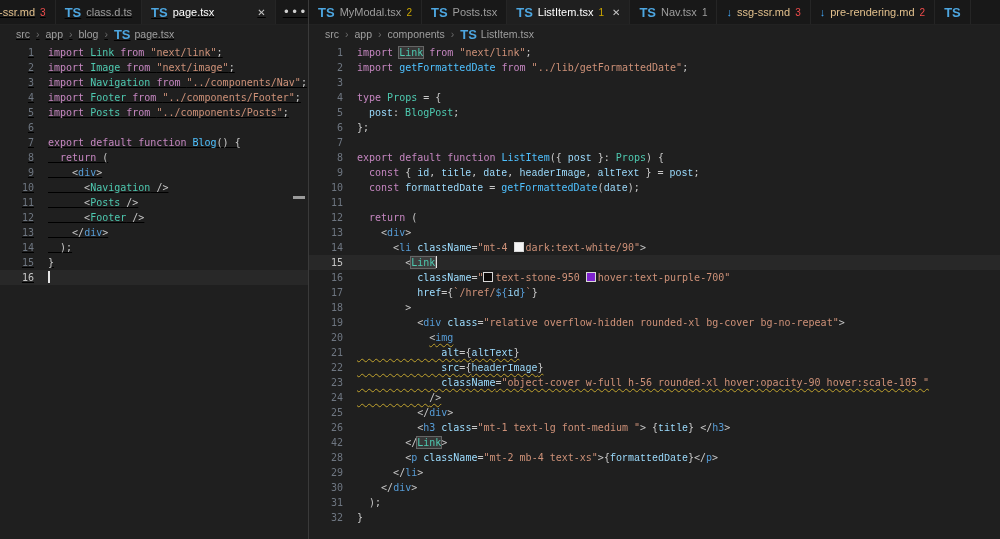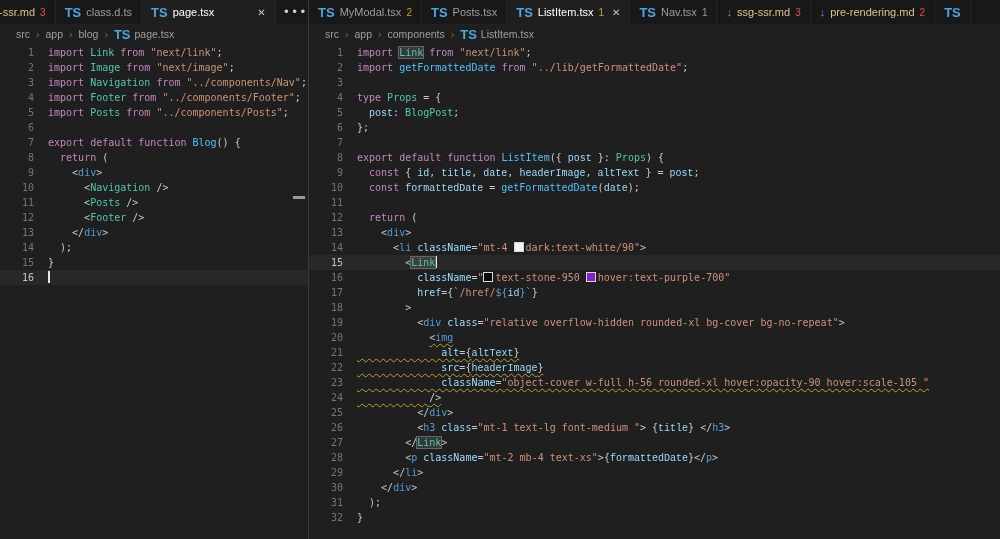--- a/index.html
+++ b/index.html
@@ -1,19 +1,19 @@
 <!DOCTYPE html>
 <html><head>
 <meta charset="utf-8">
 <style>
   html,body{margin:0;padding:0;background:#141414;}
   .window{position:relative;width:1000px;height:539px;background:#1f1f1f;display:flex;overflow:hidden;
           font-family:"DejaVu Sans Mono",monospace;}
   .group{display:flex;flex-direction:column;overflow:hidden;position:relative;background:#1f1f1f;}
-  .group.left{width:308px;flex:none;}
+  .group.left{width:308px;flex:none;text-decoration:underline;}
   .group.right{flex:1;}
   .divider{width:1px;background:#3a3a3a;flex:none;cursor:col-resize;}
 
   
   .tabbar{height:24px;flex:none;display:flex;align-items:stretch;background:#181818;
           border-bottom:1px solid #222;overflow:hidden;}
   .tab{display:flex;align-items:center;gap:5px;padding:0 9px;background:#181818;color:#9d9d9d;
        font-family:"Liberation Sans",sans-serif;font-size:11px;border-right:1px solid #252525;
        white-space:nowrap;cursor:pointer;}
   .tab.active{background:#1f1f1f;color:#ffffff;}
@@ -177,21 +177,21 @@
         <div class="cl"><span class="ln">17</span><span class="code"><span class="p">          </span><span class="a">href</span><span class="p">={</span><span class="s">`/href/</span><span class="t">${</span><span class="v">id</span><span class="t">}</span><span class="s">`</span><span class="p">}</span></span></div>
         <div class="cl"><span class="ln">18</span><span class="code"><span class="p">        &gt;</span></span></div>
         <div class="cl"><span class="ln">19</span><span class="code"><span class="p">          &lt;</span><span class="t">div</span><span class="p"> </span><span class="a">class</span><span class="p">=</span><span class="s">"relative overflow-hidden rounded-xl bg-cover bg-no-repeat"</span><span class="p">&gt;</span></span></div>
         <div class="cl"><span class="ln">20</span><span class="code"><span class="p">            </span><span class="p w">&lt;</span><span class="t w">img</span></span></div>
         <div class="cl"><span class="ln">21</span><span class="code"><span class="p w">              </span><span class="a w">alt</span><span class="p w">={</span><span class="v w">altText</span><span class="p w">}</span></span></div>
         <div class="cl"><span class="ln">22</span><span class="code"><span class="p w">              </span><span class="a w">src</span><span class="p w">={</span><span class="v w">headerImage</span><span class="p w">}</span></span></div>
         <div class="cl"><span class="ln">23</span><span class="code"><span class="p w">              </span><span class="a w">className</span><span class="p w">=</span><span class="s w">"object-cover w-full h-56 rounded-xl hover:opacity-90 hover:scale-105 "</span></span></div>
         <div class="cl"><span class="ln">24</span><span class="code"><span class="p w">            </span><span class="p w">/&gt;</span></span></div>
         <div class="cl"><span class="ln">25</span><span class="code"><span class="p">          &lt;/</span><span class="t">div</span><span class="p">&gt;</span></span></div>
         <div class="cl"><span class="ln">26</span><span class="code"><span class="p">          &lt;</span><span class="t">h3</span><span class="p"> </span><span class="a">class</span><span class="p">=</span><span class="s">"mt-1 text-lg font-medium "</span><span class="p">&gt; {</span><span class="v">title</span><span class="p">} &lt;/</span><span class="t">h3</span><span class="p">&gt;</span></span></div>
-        <div class="cl"><span class="ln">27</span><span class="code"><span class="p">        &lt;/</span><span class="c hl">Link</span><span class="p">&gt;</span></span></div>
+        <div class="cl"><span class="ln">42</span><span class="code"><span class="p">        &lt;/</span><span class="c hl">Link</span><span class="p">&gt;</span></span></div>
         <div class="cl"><span class="ln">28</span><span class="code"><span class="p">        &lt;</span><span class="t">p</span><span class="p"> </span><span class="a">className</span><span class="p">=</span><span class="s">"mt-2 mb-4 text-xs"</span><span class="p">&gt;{</span><span class="v">formattedDate</span><span class="p">}&lt;/</span><span class="t">p</span><span class="p">&gt;</span></span></div>
         <div class="cl"><span class="ln">29</span><span class="code"><span class="p">      &lt;/</span><span class="t">li</span><span class="p">&gt;</span></span></div>
         <div class="cl"><span class="ln">30</span><span class="code"><span class="p">    &lt;/</span><span class="t">div</span><span class="p">&gt;</span></span></div>
         <div class="cl"><span class="ln">31</span><span class="code"><span class="p">  );</span></span></div>
         <div class="cl"><span class="ln">32</span><span class="code"><span class="p">}</span></span></div>
       </div>
   </div>
 </div>
 
 </body></html>

